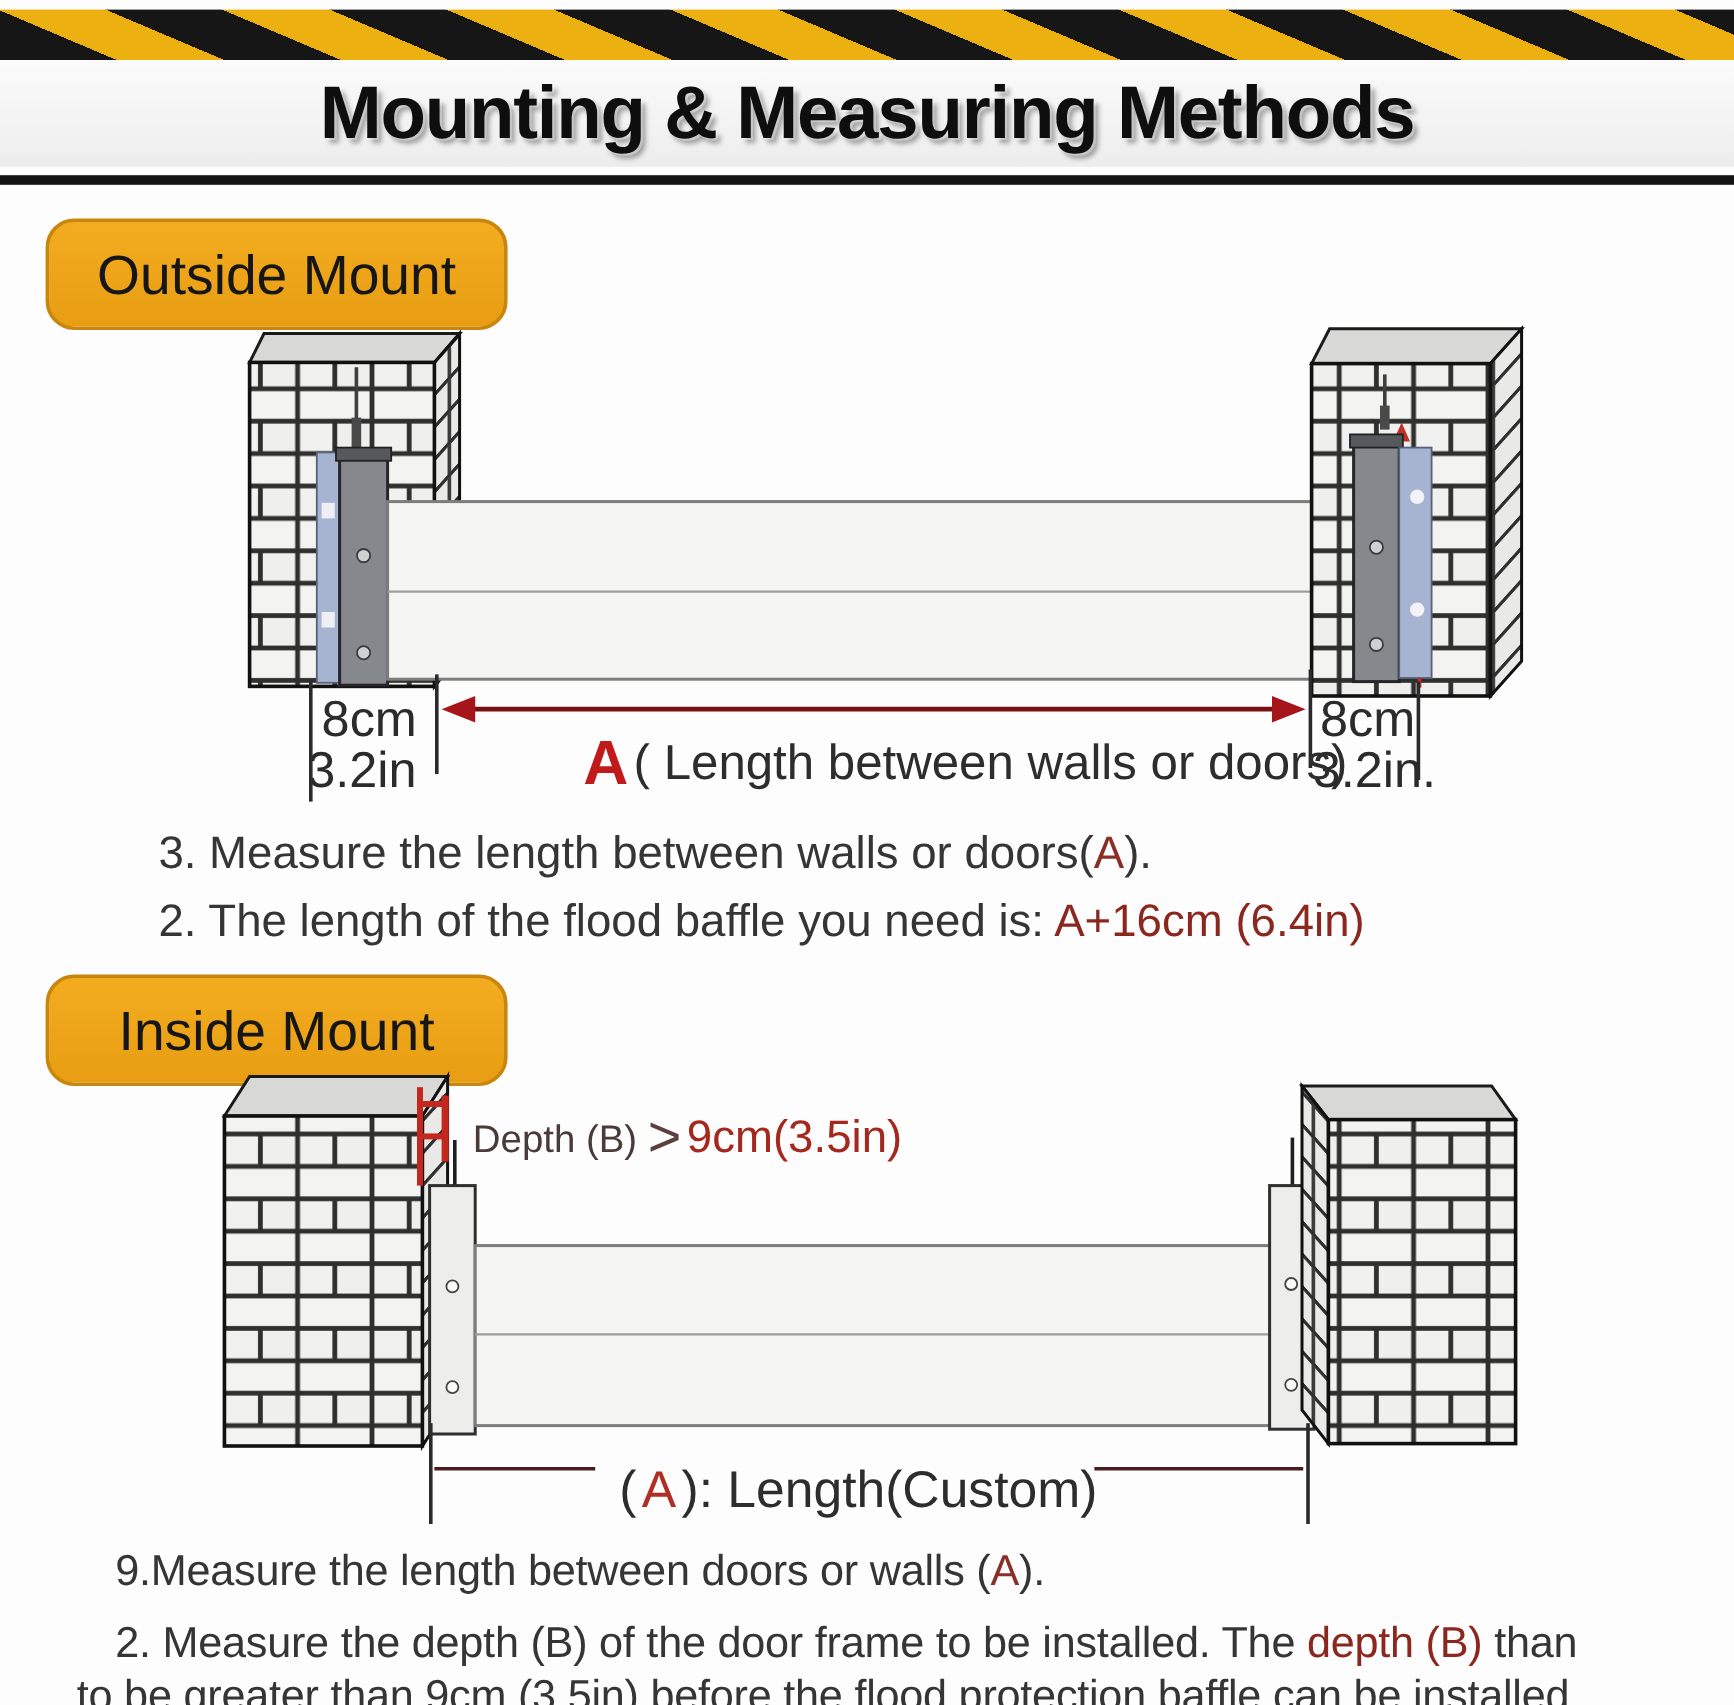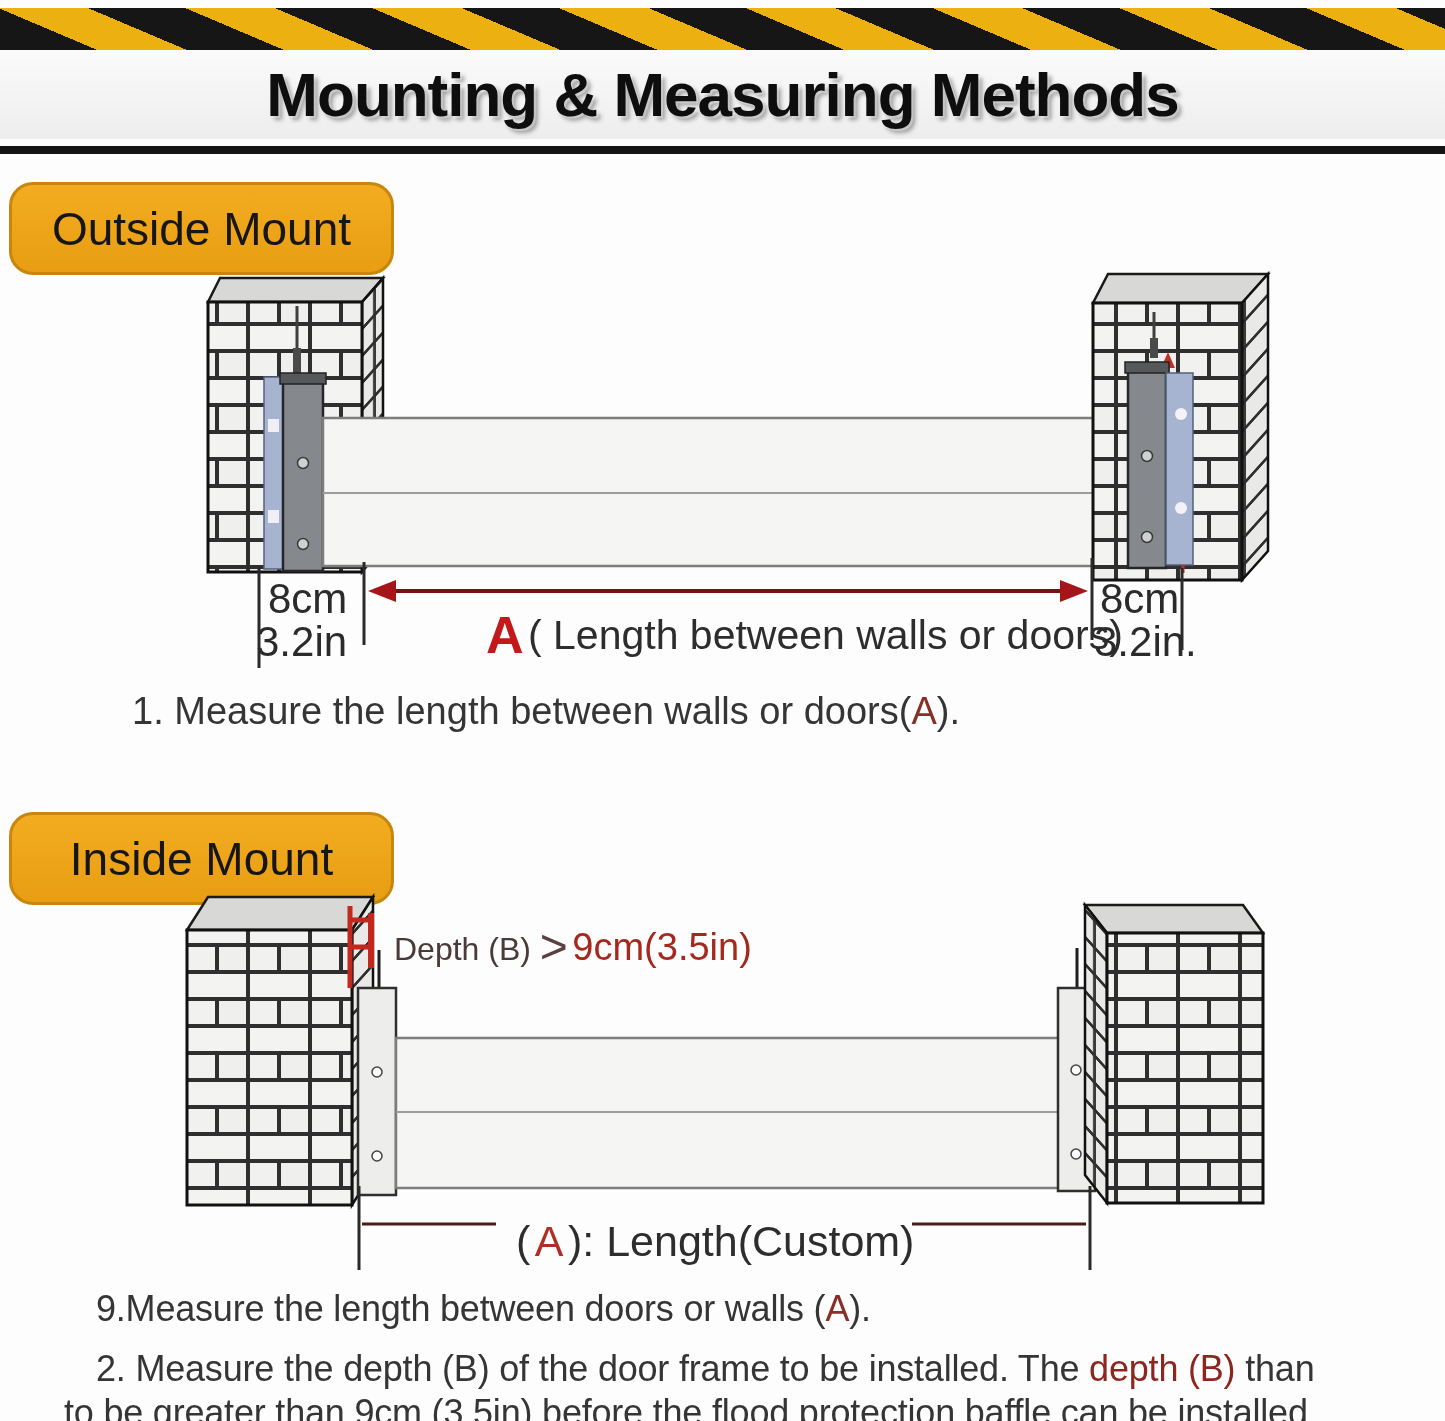--- a/index.html
+++ b/index.html
@@ -18,21 +18,21 @@
     display:flex;align-items:center;justify-content:center;
   }
   .title-band .title{
     font-size:62px;font-weight:bold;letter-spacing:-1px;color:#0e0e0e;
     text-shadow:2px 2px 0 rgba(255,255,255,.35), 4px 4px 4px rgba(0,0,0,.35);
     white-space:nowrap;
   }
   .black-bar{position:absolute;left:0;top:146px;width:1445px;height:8px;background:#141414;}
   
   .badge{
-    position:absolute;left:9px;width:385px;height:93px;border-radius:24px;
+    position:absolute;left:38px;width:385px;height:93px;border-radius:24px;
     background:linear-gradient(#F3AC20,#E89D12);
     border:3px solid #C8860C;box-sizing:border-box;
     display:flex;align-items:center;justify-content:center;
     font-size:46px;color:#161616;
   }
   .badge.outside{top:182px;}
   .badge.inside{top:812px;}
   
   .diagram-svg{position:absolute;left:0;top:0;width:1445px;height:1421px;}
   .diagram-svg text{font-family:"Liberation Sans",sans-serif;}
@@ -215,21 +215,22 @@
         <text>
           <tspan x="516" y="1256" font-size="43" fill="#2d2d2d">(</tspan>
           <tspan font-size="43" fill="#B02E24">A</tspan>
           <tspan font-size="43" fill="#2d2d2d">): Length(Custom)</tspan>
         </text>
       </g>
     </g>
   </svg>
 
   <div class="steps steps-outside">
-    <div class="line1"><span>1. Measure the length between walls or doors(</span><span class="red-letter">A</span><span>).</span></div>
+    <div class="line1"><span>3. Measure the length between walls or doors(</span><span class="red-letter">A</span><span>).</span></div>
+    <div class="line2"><span>2. The length of the flood baffle you need is: </span><span class="red-text">A+16cm (6.4in)</span></div>
   </div>
 
   <div class="steps steps-inside">
     <div class="line1"><span>9.Measure the length between doors or walls (</span><span class="red-letter">A</span><span>).</span></div>
     <div class="line2"><span>2. Measure the depth (B) of the door frame to be installed. The </span><span class="red-text">depth (B)</span><span> than</span></div>
     <div class="line3">to be greater than 9cm (3.5in) before the flood protection baffle can be installed.</div>
   </div>
 
 </div>
 

